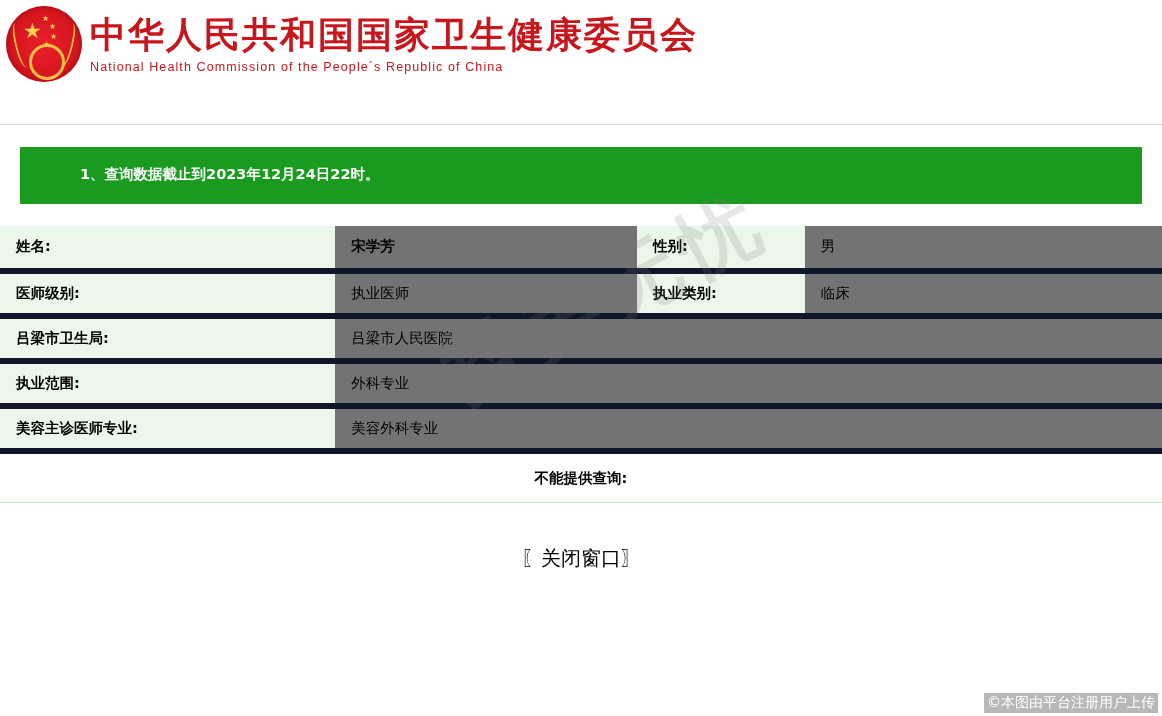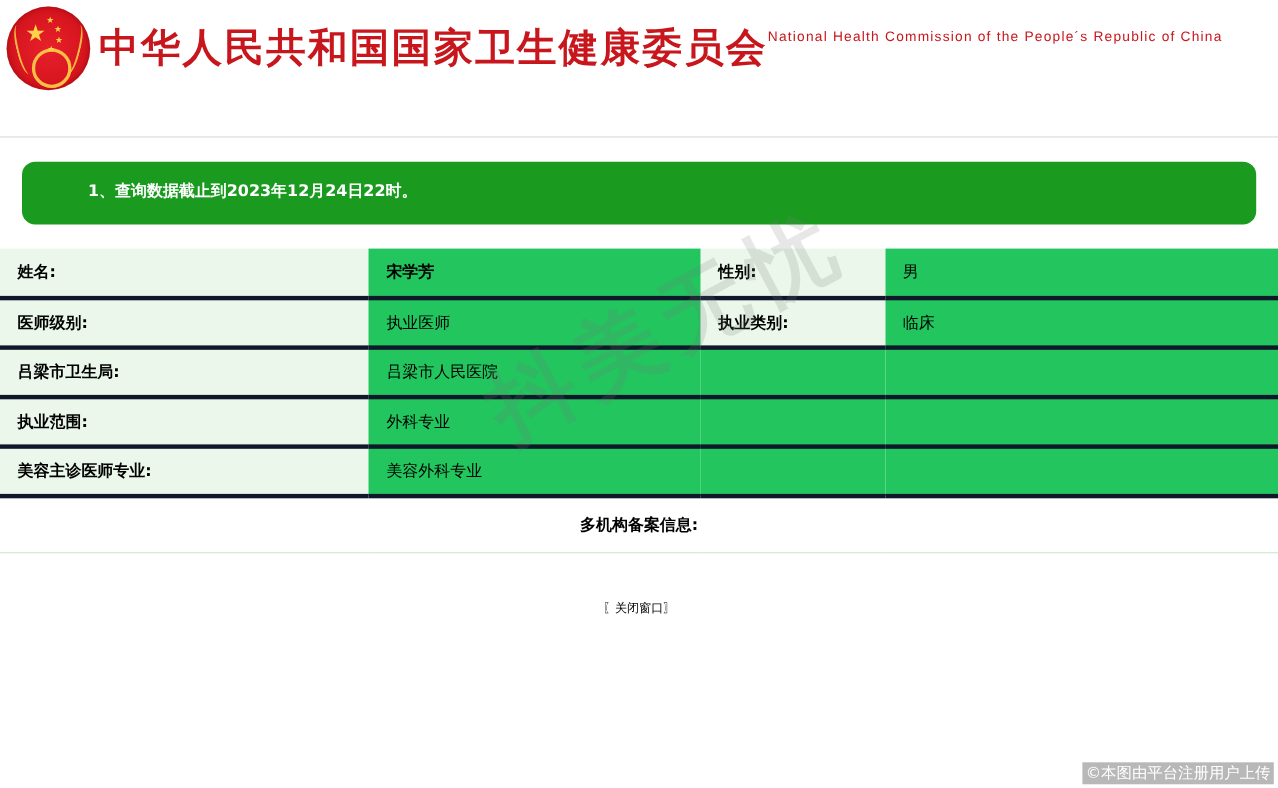--- a/index.html
+++ b/index.html
@@ -61,21 +61,21 @@
     border-left: 2px solid #ffd24a;
     top: 16px;
     border-radius: 50%;
     opacity: .85;
   }
   .emblem .wheat-l { left: 9px; transform: rotate(-14deg); }
   .emblem .wheat-r { right: 9px; transform: rotate(14deg) scaleX(-1); }
 
   .banner-text {
     display: flex;
-    flex-direction: row;
+    flex-direction: column;
     justify-content: center;
   }
   .banner-cn {
     font-family: "DejaVu Sans", "Liberation Sans", sans-serif;
     font-size: 36px;
     font-weight: bold;
     color: #c8161d;
     letter-spacing: 2px;
     line-height: 1.18;
     white-space: nowrap;
@@ -101,48 +101,48 @@
   .notice {
     margin: 22px 20px 0 20px;
     background: #1a9b1f;
     color: #ffffff;
     padding: 14px 1px 16px 60px;
     box-sizing: border-box;
     font-family: "DejaVu Sans", "Liberation Sans", sans-serif;
     font-size: 14.5px;
     line-height: 1.85;
     font-weight: bold;
-    border-radius: 12px;
+    border-radius: 1px;
   }
   .notice div { white-space: nowrap; }
 
   
   .info-table {
     margin-top: 22px;
     width: 100%;
     border-collapse: collapse;
     table-layout: fixed;
     font-family: "DejaVu Sans", "Liberation Sans", sans-serif;
     font-size: 14.5px;
   }
   .info-table td {
-    border-bottom: 4px solid #0f172a;
+    border-bottom: 6px solid #0f172a;
     padding: 0 0 0 16px;
     height: 45px;
     vertical-align: middle;
     box-sizing: border-box;
   }
   .cell-label {
     width: 320px;
     background: #eaf7ea;
     font-weight: bold;
   }
   .cell-value {
     width: 288px;
-    background: #22c55e;
+    background: #737373;
   }
   .cell-label.r {
     width: 160px;
     margin-top: 12px;
   }
   .cell-value.r {
     width: 341px;
   }
   .name-value { font-weight: bold; }
 
@@ -152,21 +152,21 @@
     font-weight: bold;
     background: #ffffff;
     padding: 0;
     border-bottom: 1px solid #cfe6cf;
   }
 
   .close-row {
     margin-top: 42px;
     text-align: center;
     font-family: "DejaVu Sans", "Liberation Sans", sans-serif;
-    font-size: 11px;
+    font-size: 20px;
   }
   .close-link {
     color: #000000;
     text-decoration: none;
     cursor: pointer;
   }
 
   
   .watermark {
     position: absolute;
@@ -246,21 +246,21 @@
       <td class="cell-value r"></td>
       <td class="cell-value r"></td>
     </tr>
     <tr>
       <td class="cell-label">美容主诊医师专业:</td>
       <td class="cell-value">美容外科专业</td>
       <td class="cell-value r"></td>
       <td class="cell-value r"></td>
     </tr>
     <tr class="footer-row">
-      <td colspan="4">多机构备案信息:</td>
+      <td colspan="4">不能提供查询:</td>
     </tr>
   </tbody>
 </table>
 
 <div class="close-row">
   <a class="close-link" href="#">〖关闭窗口〗</a>
 </div>
 
 <div class="watermark">抖美无忧</div>
 <div class="corner-mark">©本图由平台注册用户上传</div>

